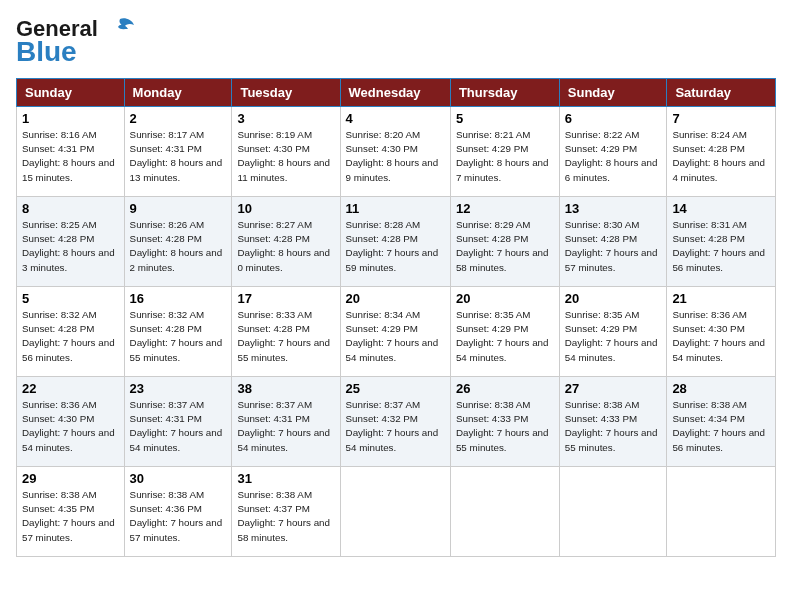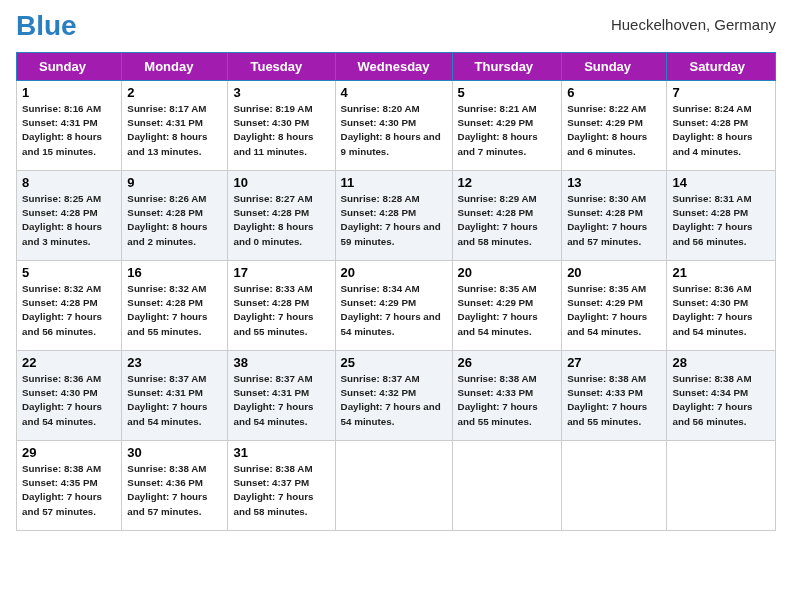--- a/index.html
+++ b/index.html
@@ -31,24 +31,24 @@
     .subtitle {
       font-size: 15px;
       color: #333;
     }
     .calendar {
       width: 100%;
       border-collapse: collapse;
       font-size: 10.5px;
     }
     .calendar thead th {
-      background-color: #a21caf;
+      background-color: #7f1d1d;
       color: #fff;
       text-align: left;
-      padding: 6px 22px;
+      padding: 6px 8px;
       font-size: 13px;
       font-weight: bold;
       border: 1px solid #2a7fc1;
     }
     .calendar tbody td {
       vertical-align: top;
       border: 1px solid #ccc;
       padding: 4px 5px;
       width: 113px;
       height: 90px;
@@ -62,37 +62,43 @@
     .day-num {
       font-size: 13px;
       font-weight: bold;
       display: block;
       margin-bottom: 2px;
     }
     .day-info {
       font-size: 9.8px;
       color: #222;
       line-height: 1.45;
-      font-weight: bold;
     }
     .empty-cell {
       background: #fff !important;
     }
   </style>
 </head>
 <body>
 
 <div class="header">
   <div class="logo-wrapper">
     <div>
+      <div style="display:flex;align-items:center;">
+        <span style="font-size:22px;font-weight:bold;color:#1a1a1a;">General</span>
+
+        <svg width="36" height="22" viewBox="0 0 36 22" style="margin-left:2px;margin-top:-2px;">
+          <path d="M20 2 C24 0 32 2 34 8 C30 6 26 7 24 10 C22 8 18 6 20 2Z" fill="#2a7fc1"></path>
+          <path d="M18 10 C20 6 26 8 28 12 C24 12 20 13 18 10Z" fill="#2a7fc1"></path>
+        </svg>
+      </div>
       <div style="font-size:28px;font-weight:bold;color:#2a7fc1;line-height:1;margin-top:-4px;">Blue</div>
     </div>
   </div>
   <div class="title-block">
-    <div class="subtitle">Hueckelhoven, Germany</div>
   </div>
 </div>
 
 <table class="calendar">
   <thead>
     <tr>
     <th>Sunday</th>
         <th>Monday</th>
         <th>Tuesday</th>
         <th>Wednesday</th>

